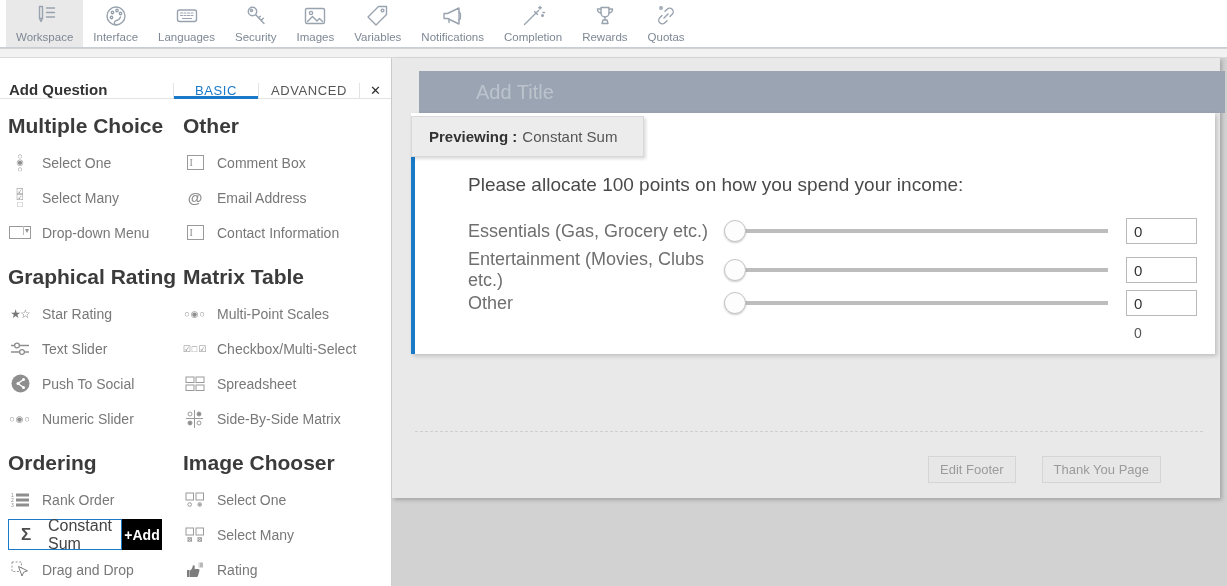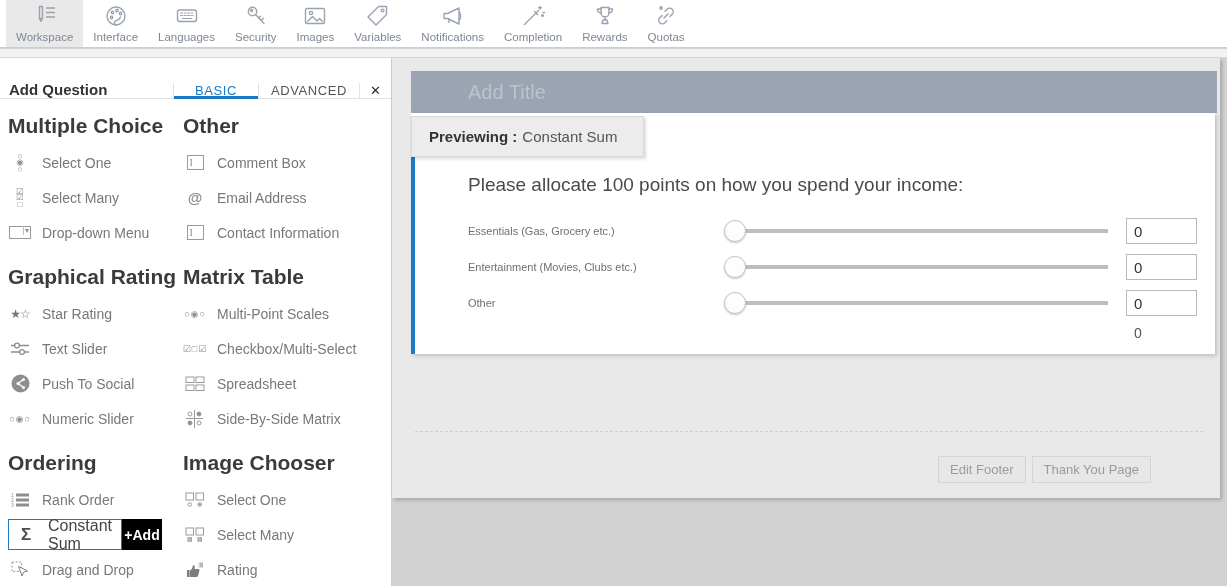--- a/index.html
+++ b/index.html
@@ -46,44 +46,44 @@
   .cs-row{display:flex;align-items:center;height:33px;margin:1px 0}
   .cs-box{display:flex;align-items:center;gap:10px;height:31px;border:1px solid #1a7ac9;background:#fff;
           padding:0 2px 0 5px;width:114px;box-sizing:border-box}
   .cs-box .lbl{color:#444}
   .cs-add{height:31px;background:#000000;color:#fff;display:flex;align-items:center;justify-content:center;
           width:40px;font-size:14px;font-weight:bold;cursor:pointer}
   
   .panel{position:absolute;top:58px;left:392px;width:835px;height:528px;background:#d2d2d2}
   .surface{position:absolute;left:0;top:0;width:828px;height:440px;background:#e9e9e9;
            box-shadow:2px 2px 4px rgba(0,0,0,.22)}
-  .ptitle{position:absolute;left:19px;top:13px;width:806px;height:42px;background:#9aa4b2;color:#bcc3cd;
+  .ptitle{position:absolute;left:27px;top:13px;width:806px;height:42px;background:#9aa4b2;color:#bcc3cd;
           font-size:20px;line-height:42px;padding-left:57px;box-sizing:border-box;cursor:pointer}
   .badge{position:absolute;left:19px;top:58px;height:41px;background:#ececec;border:1px solid #d9d9d9;
          box-shadow:2px 2px 3px rgba(0,0,0,.14);display:flex;align-items:center;
          padding:0 26px 0 17px;font-size:15px;z-index:3;box-sizing:border-box}
   .badge b{color:#333}
   .badge .bv{color:#555;margin-left:5px}
   .card{position:absolute;left:19px;top:55px;width:804px;height:241px;background:#fff;
         box-shadow:2px 2px 4px rgba(0,0,0,.18);z-index:2}
   .bluebar{position:absolute;left:0;top:43px;bottom:0;width:4px;background:#1a7ac6}
   .q{position:absolute;left:57px;top:61px;font-size:19px;color:#4a4a4a}
   .rows{position:absolute;left:57px;top:100px;width:728px}
   .rowx{display:grid;grid-template-columns:256px 384px 18px 70px;align-items:center;height:36px}
-  .rlabel{font-size:11px;color:#6f6f6f}
+  .rlabel{font-size:18px;color:#6f6f6f}
   .slider{position:relative;height:22px}
   .track{position:absolute;left:11px;right:0;top:9px;height:4px;background:#bdbdbd;cursor:pointer}
   .knob{position:absolute;left:0;top:0;width:20px;height:20px;border-radius:50%;background:#fdfdfd;
         border:1px solid #c6c6c6;box-shadow:0 1px 2px rgba(0,0,0,.2);z-index:2;cursor:grab}
   .vinput{width:62px;height:24px;border:1px solid #b9b9b9;font-size:15px;color:#333;padding:0 0 0 7px;
           font-family:inherit;box-sizing:content-box}
   .totalrow{display:grid;grid-template-columns:256px 384px 18px 70px;align-items:center;height:24px}
   .total{padding-left:8px;font-size:14px;color:#555}
   .dash{position:absolute;left:23px;top:373px;width:788px;border-top:1px dashed #cfcfcf}
-  .fbtns{position:absolute;top:398px;right:76px;display:flex;gap:6px}
+  .fbtns{position:absolute;top:398px;right:66px;display:flex;gap:26px}
   .fbtn{background:#e7e7e7;border:1px solid #d5d5d5;color:#9b9b9b;font-size:13px;padding:5px 11px;
         cursor:pointer;font-family:inherit}
 </style>
 </head>
 <body>
 
 <div id="app">
 
   <div class="toolbar">
     <div class="tb-item active">

